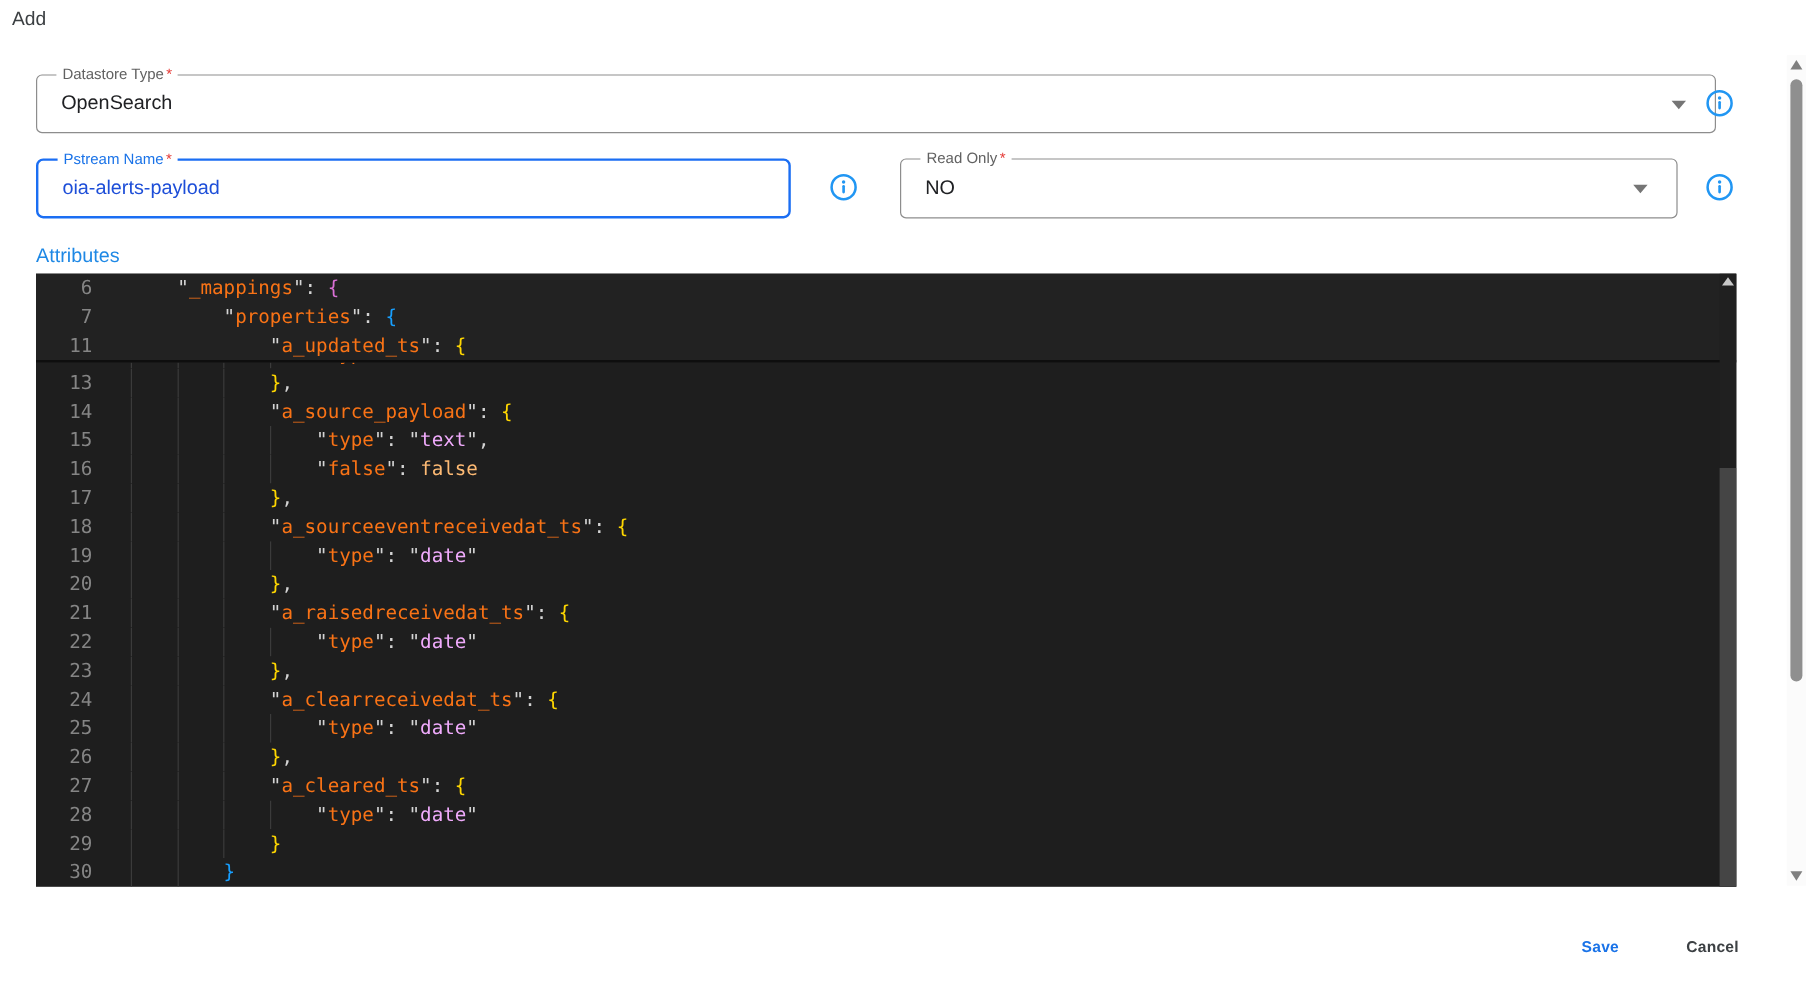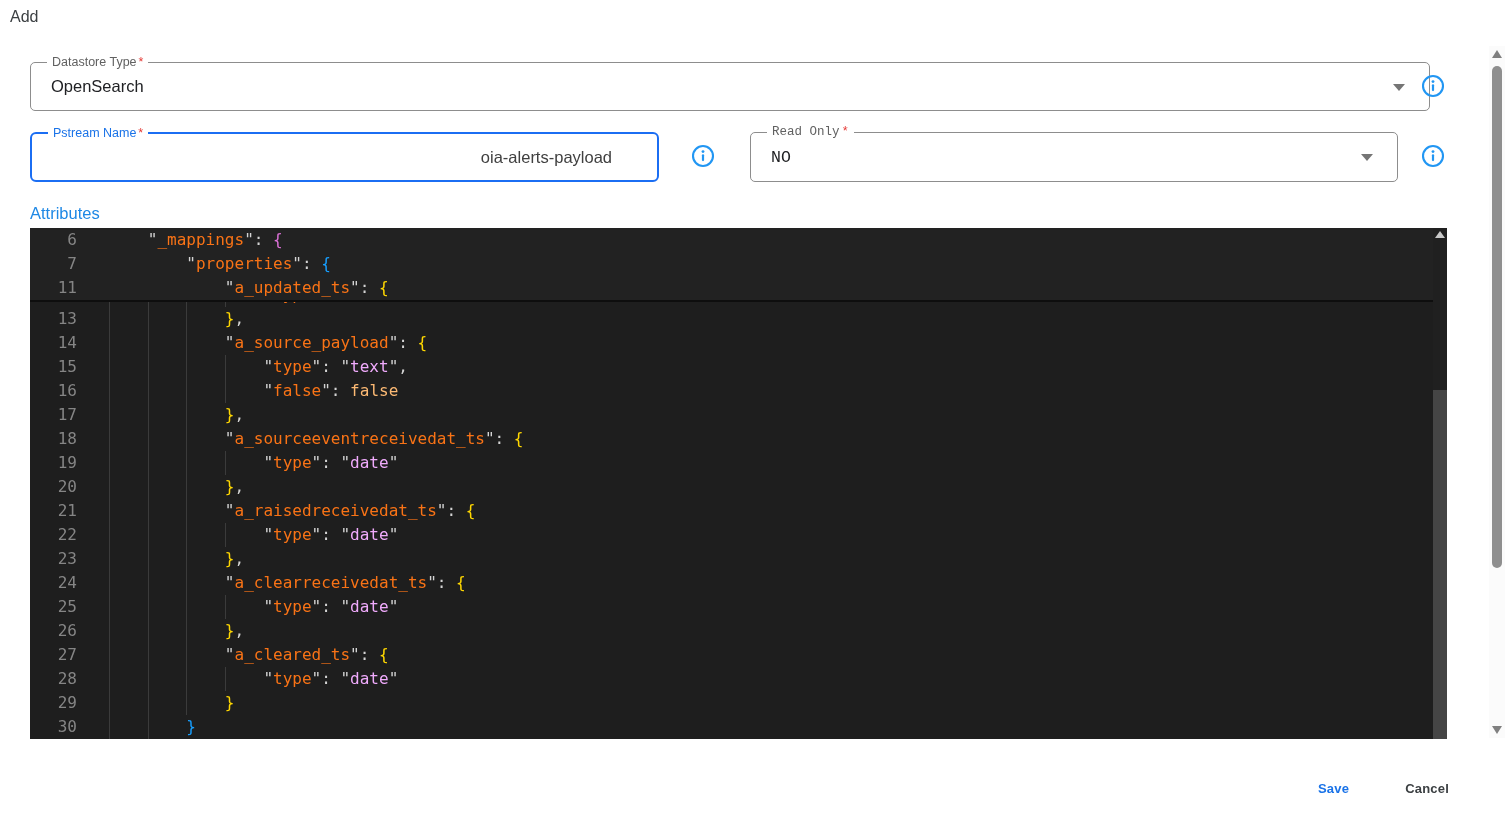--- a/index.html
+++ b/index.html
@@ -19,22 +19,22 @@
     position:absolute;top:-9px;left:16px;background:#fff;padding:0 5px;
     font-size:12.5px;color:#616161;white-space:nowrap;line-height:17px;
   }
   .field.focused .flabel{color:#1a73e8;}
   .req{color:#e53935;margin-left:2px;}
   .fvalue{
     position:absolute;left:20px;top:0;bottom:0;display:flex;align-items:center;
     font-size:16.5px;color:#202124;
   }
   .fvalue input{
-    border:none;outline:none;font-size:16.5px;color:#404040;background:transparent;
-    font-family:"Liberation Sans", sans-serif;width:560px;padding:0;text-align:right;
+    border:none;outline:none;font-size:16.5px;color:#1d4ed8;background:transparent;
+    font-family:"Liberation Sans", sans-serif;width:560px;padding:0;
   }
   .dd-arrow{
     position:absolute;right:24px;top:50%;margin-top:-3px;width:0;height:0;
     border-left:6px solid transparent;border-right:6px solid transparent;
     border-top:7px solid #757575;
   }
   .info-icon{width:24px;height:24px;cursor:pointer;}
   
   .attributes-label{left:30px;top:204px;font-size:16.5px;color:#1e88e5;}
   
@@ -105,21 +105,21 @@
   <span class="fvalue">
       <input type="text" value="oia-alerts-payload" style="">
     </span>
 </div>
 <svg class="abs info-icon" style="left:691px;top:144px;" viewBox="0 0 24 24">
   <circle cx="12" cy="12" r="10" fill="none" stroke="#2196f3" stroke-width="2.1"></circle>
   <circle cx="12" cy="7.6" r="1.45" fill="#2196f3"></circle>
   <rect x="10.9" y="10.2" width="2.2" height="7" rx="1.1" fill="#2196f3"></rect>
 </svg>
 
-<div class="abs field" style="left:750px;top:132px;width:648px;height:50px;font-family:Liberation Mono, monospace;">
+<div class="abs field" style="left:750px;top:132px;width:648px;height:50px;">
   <span class="flabel"><span>Read Only</span><span class="req">*</span></span>
   <span class="fvalue">NO</span>
   <span class="dd-arrow"></span>
 </div>
 <svg class="abs info-icon" style="left:1421px;top:144px;" viewBox="0 0 24 24">
   <circle cx="12" cy="12" r="10" fill="none" stroke="#2196f3" stroke-width="2.1"></circle>
   <circle cx="12" cy="7.6" r="1.45" fill="#2196f3"></circle>
   <rect x="10.9" y="10.2" width="2.2" height="7" rx="1.1" fill="#2196f3"></rect>
 </svg>
 

